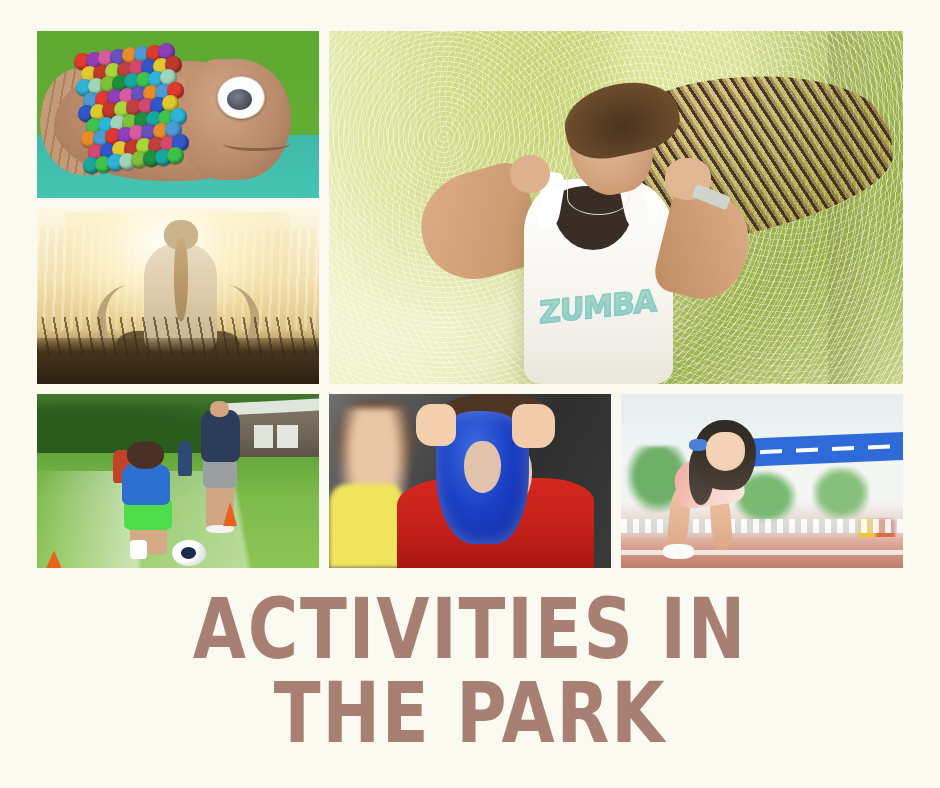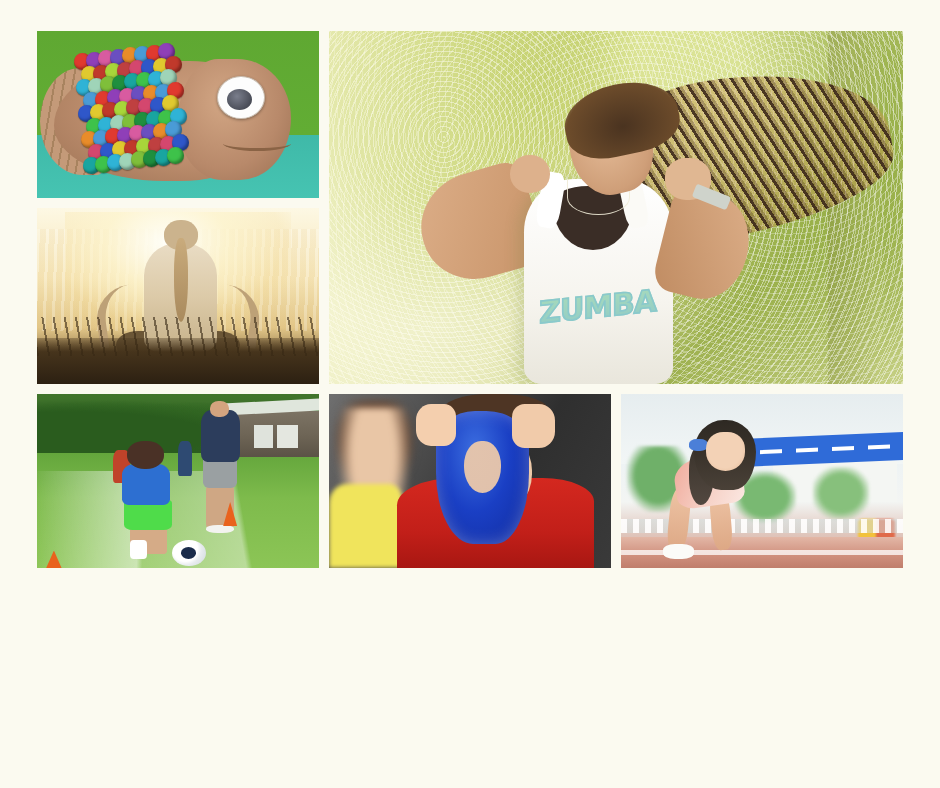--- a/index.html
+++ b/index.html
@@ -628,14 +628,18 @@
         <div class="run-hair2"></div>
         <div class="run-hair"></div>
         <div class="run-bow"></div>
         <div class="run-head"></div>
         <div class="run-shoe"></div>
       </div>
     </div>
 
   </div>
 
+  <div class="title-block">
+    <span class="title-line">ACTIVITIES IN</span>
+    <span class="title-line">THE PARK</span>
+  </div>
 
 </div>
 
 </body></html>

